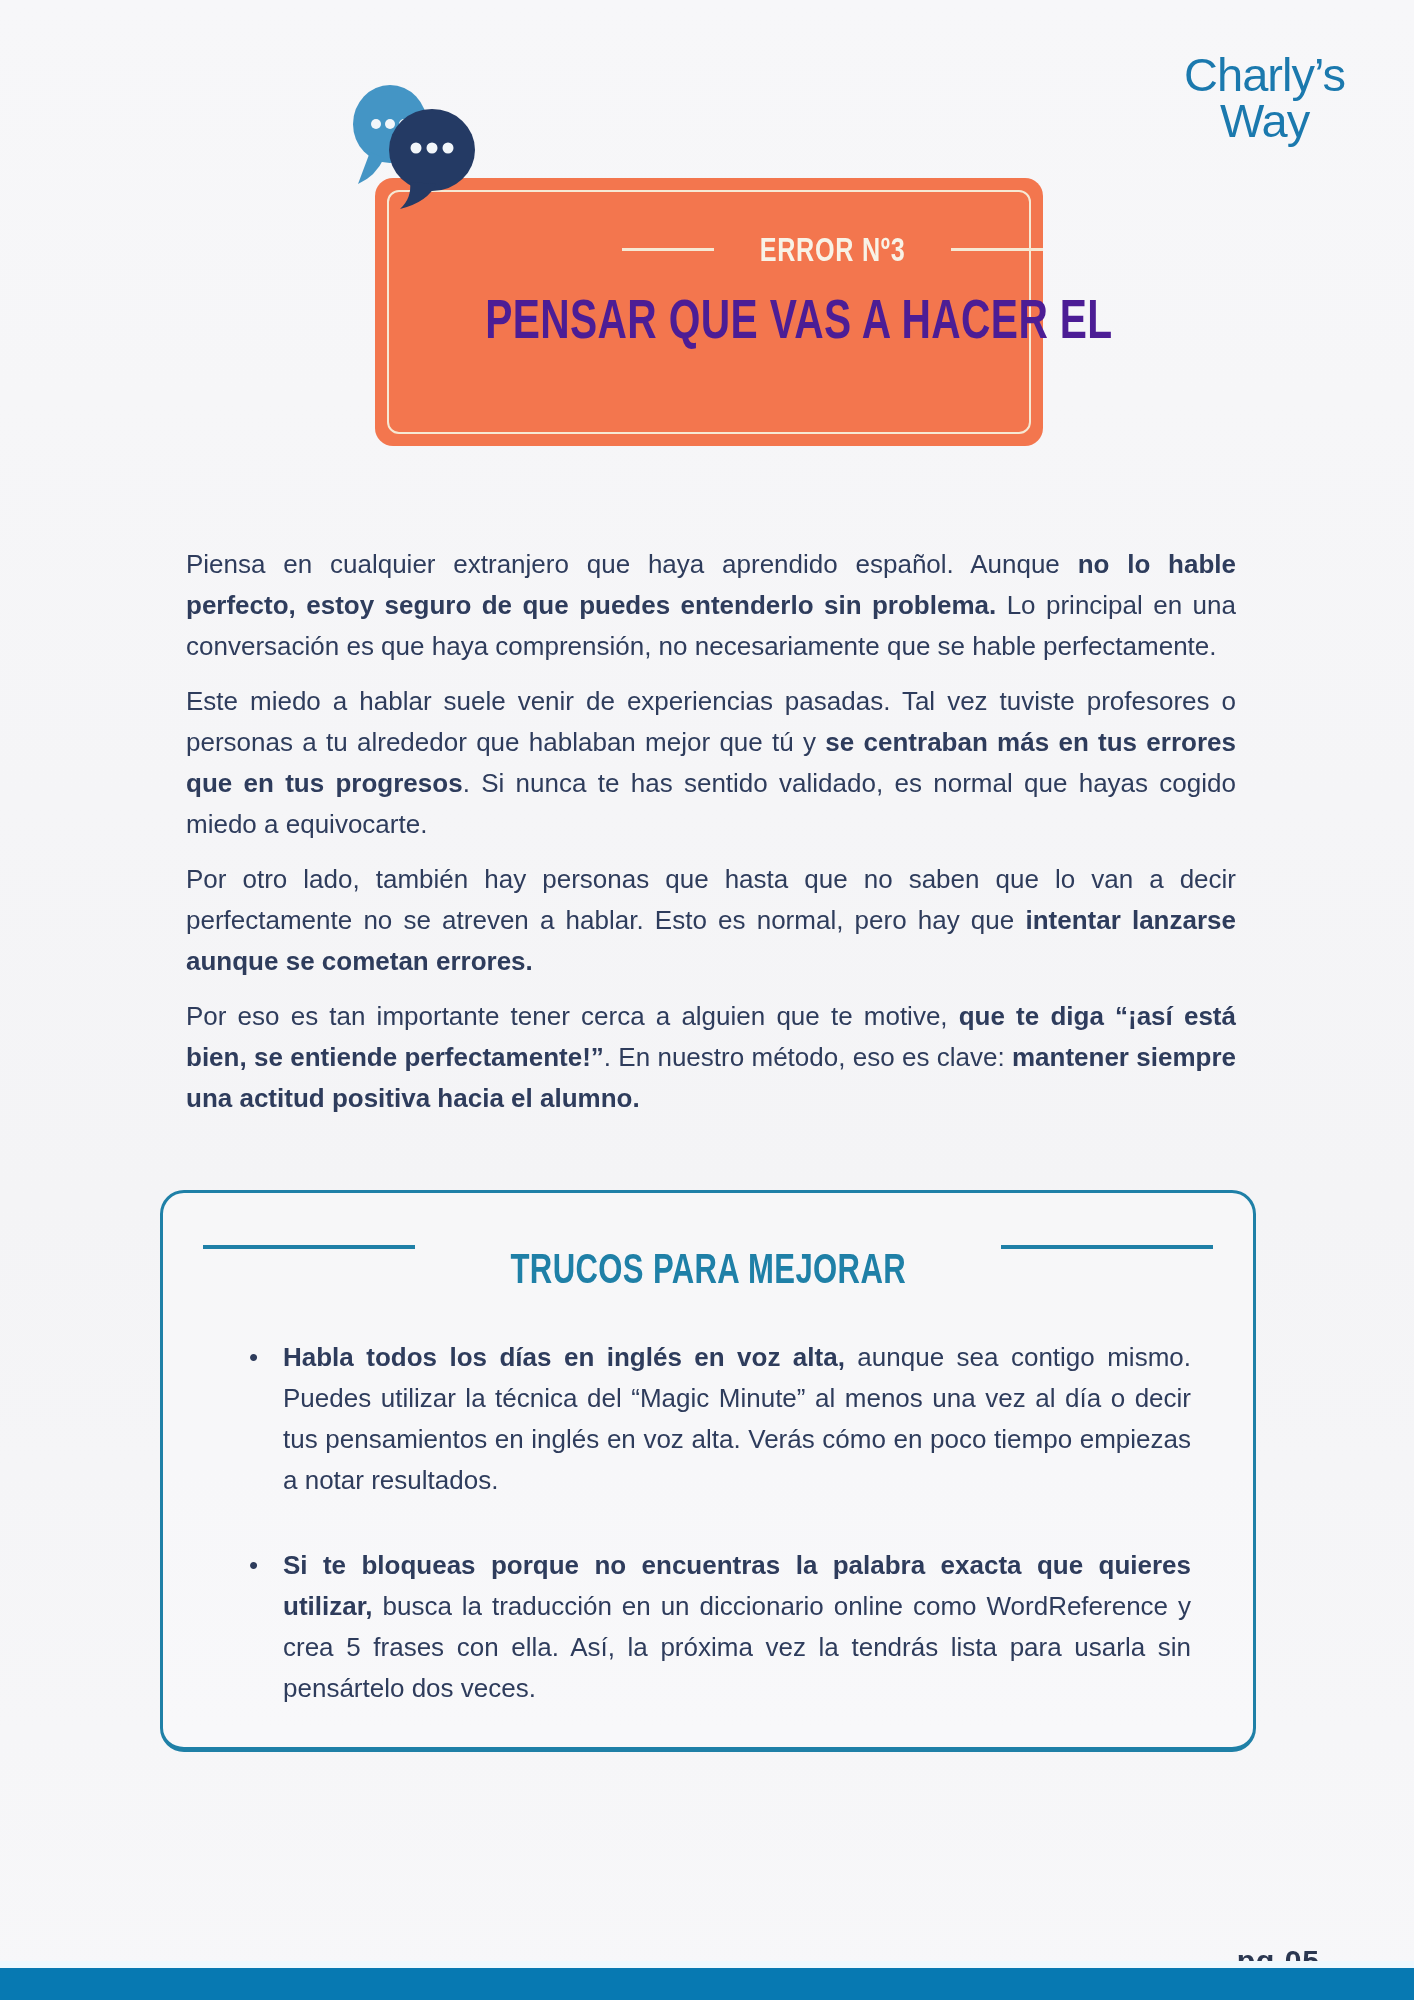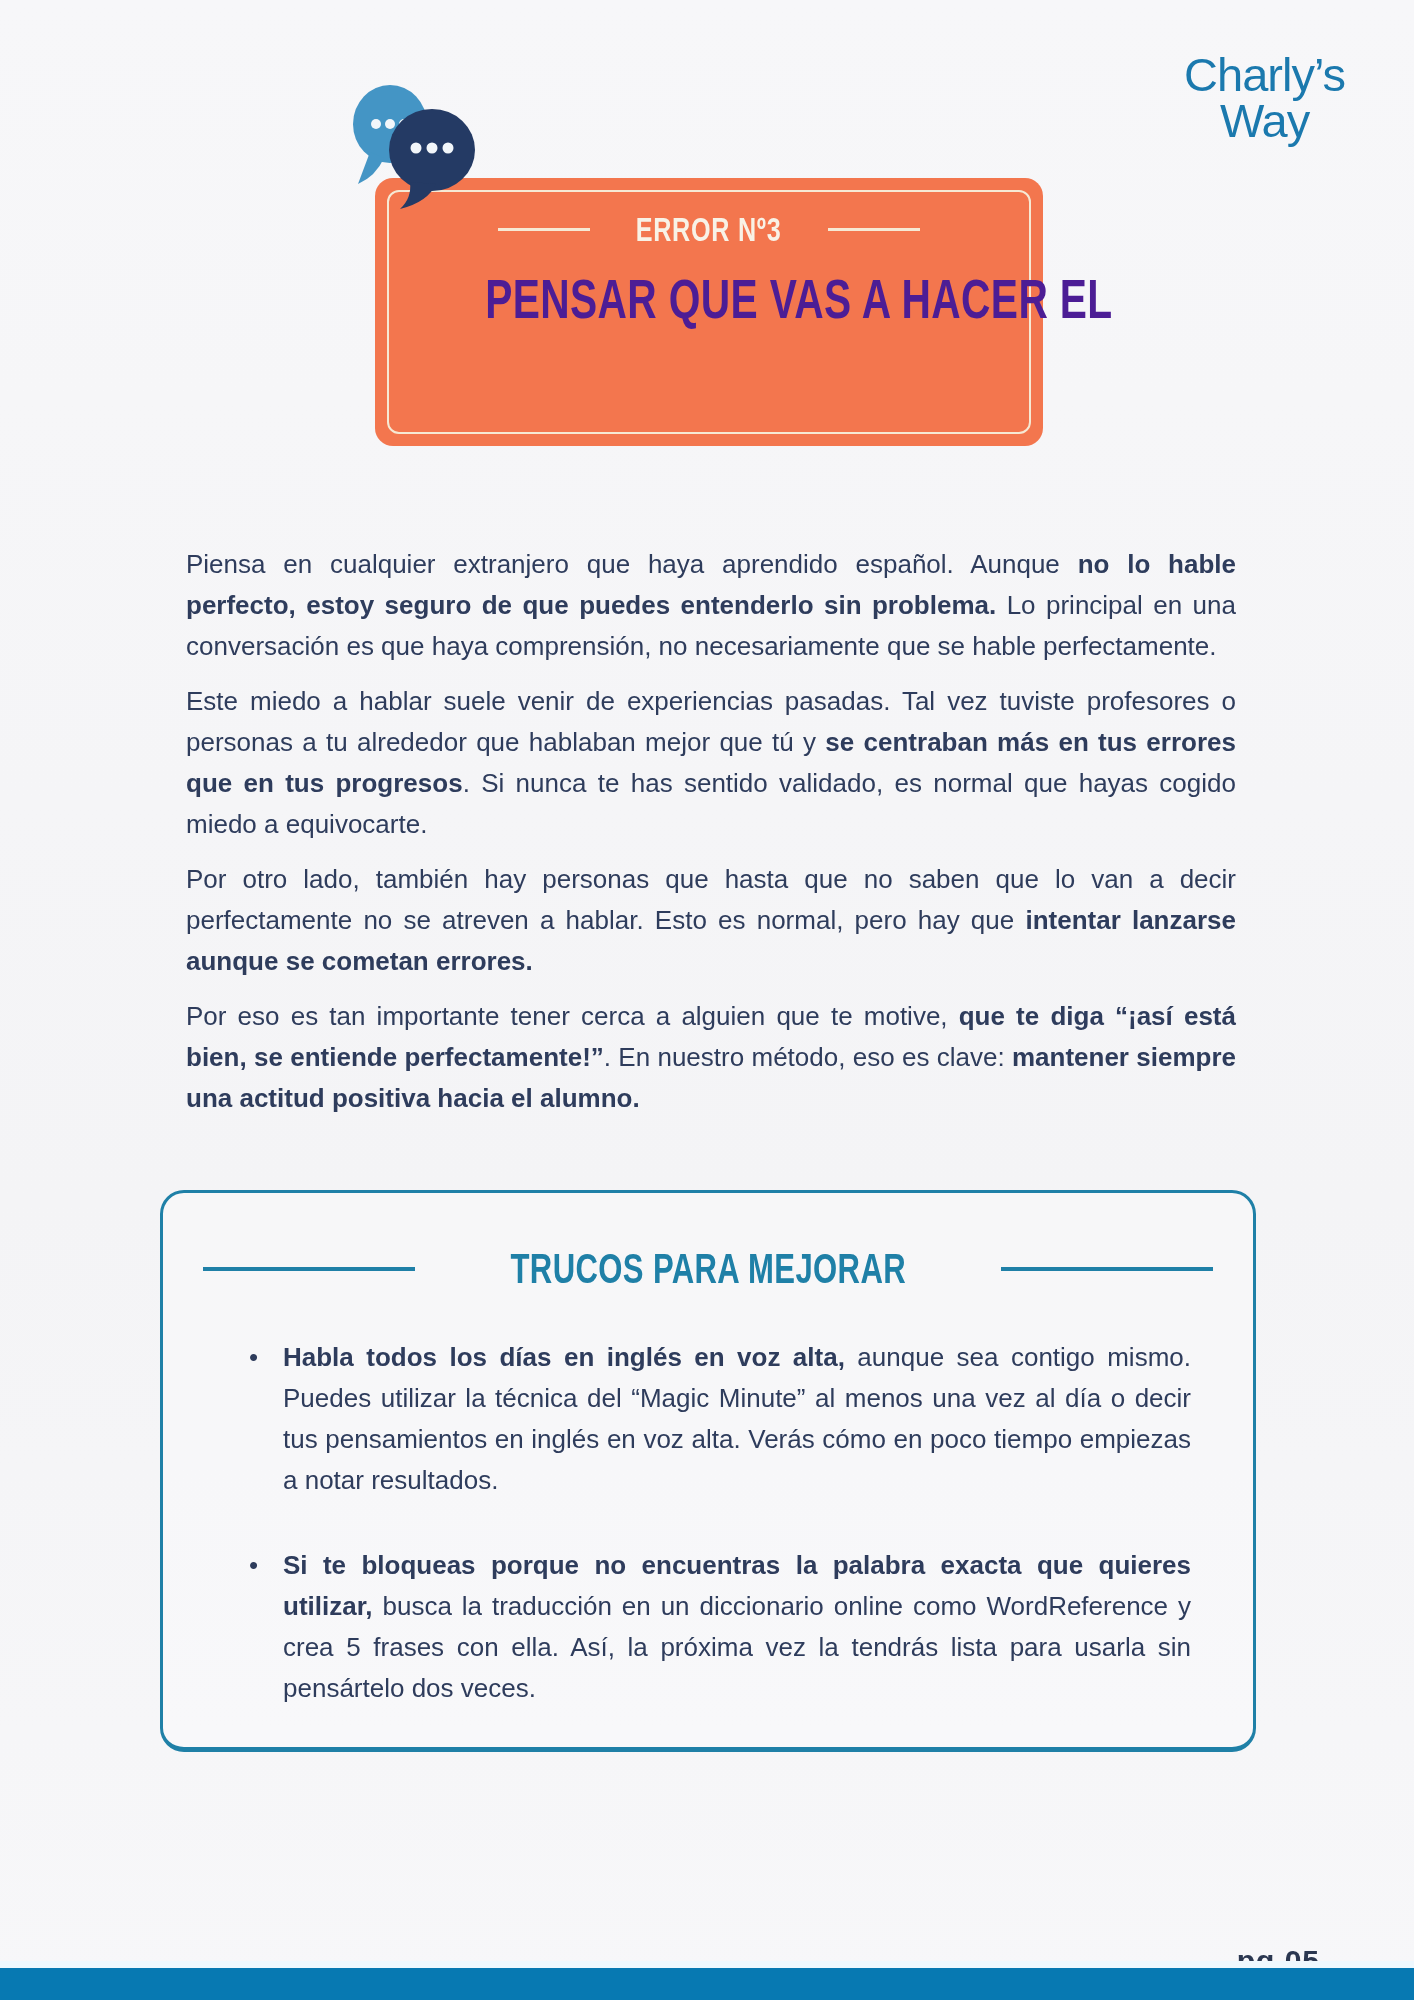--- a/index.html
+++ b/index.html
@@ -52,23 +52,23 @@
     content: "";
     position: absolute;
     inset: 12px;
     border: 2px solid var(--cream);
     border-radius: 12px;
     pointer-events: none;
   }
   .error-label-row {
     display: flex;
     align-items: center;
-    justify-content: center;
+    justify-content: flex-end;
     gap: 20px;
-    margin-top: 32px;
+    margin-top: 52px;
   }
   .error-label-row .rule {
     width: 92px;
     height: 3px;
     background: var(--cream);
   }
   .cond {
     display: inline-block;
     transform: scaleX(0.74);
     transform-origin: center;
@@ -110,21 +110,20 @@
     top: 1190px;
     width: 1096px;
     height: 562px;
     border: 3px solid var(--teal);
     border-bottom-width: 5px;
     border-radius: 24px;
     background: rgba(255,255,255,0.25);
   }
   .tips-header {
     display: flex;
-    align-items: center;
     justify-content: center;
     gap: 26px;
     margin-top: 52px;
   }
   .tips-header .rule {
     width: 212px;
     height: 4px;
     background: var(--teal);
   }
   .tips-title {

